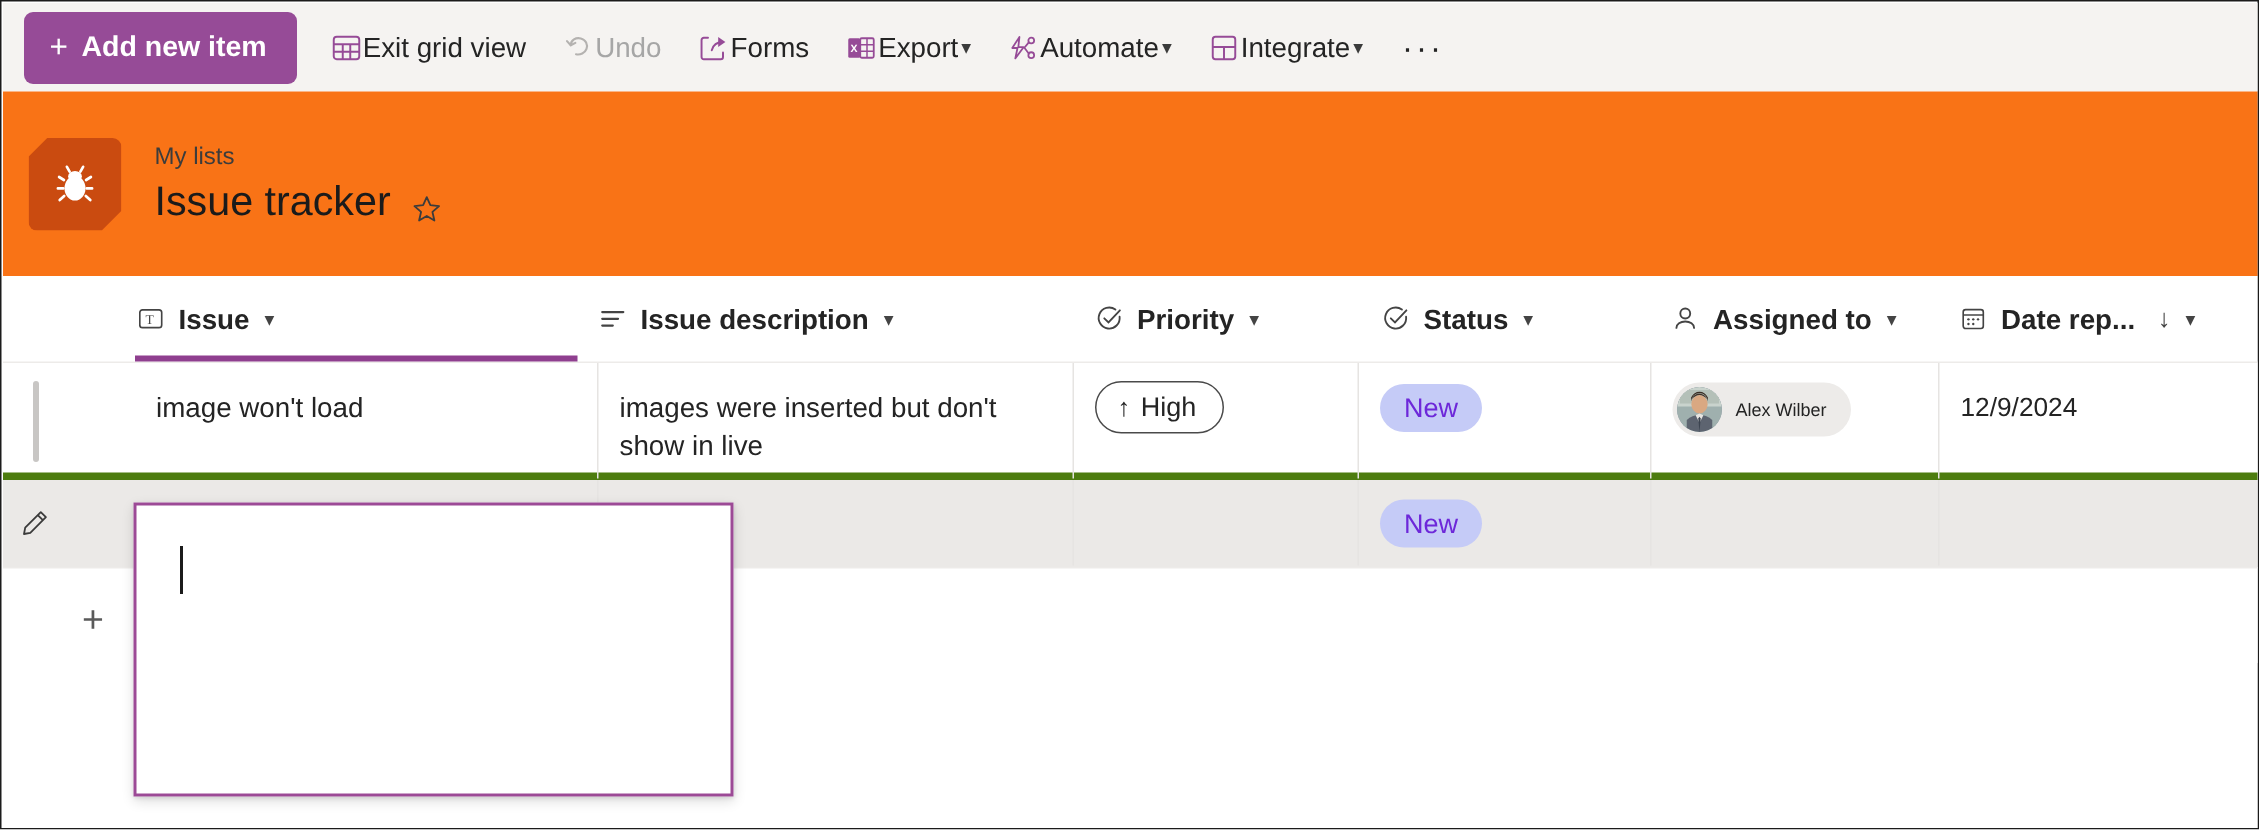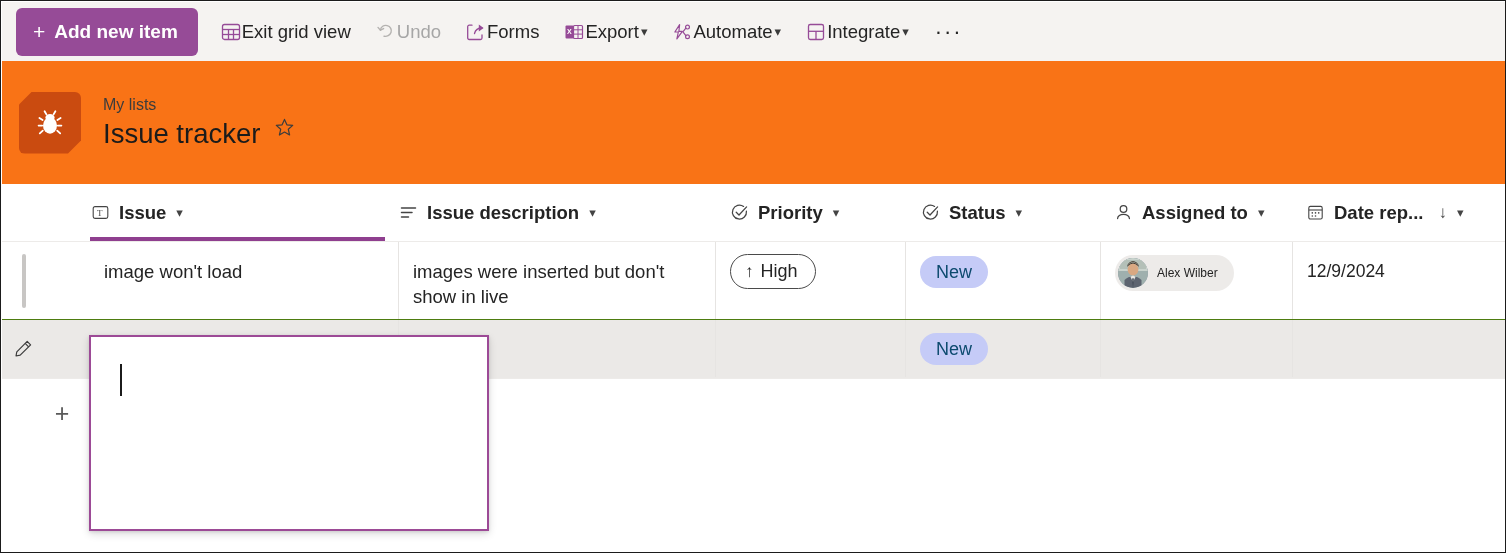--- a/index.html
+++ b/index.html
@@ -98,21 +98,21 @@
     
     clip-path: polygon(13px 0, 100% 0, 100% 49px, 49px 100%, 0 100%, 0 13px);
   }
   .list-icon svg { display: block; }
   .listhead-text { margin-left: 22px; }
   .lh-crumb {
     font-size: 16px;
     color: #3c3c3c;
     line-height: 20px;
   }
-  .lh-titlerow { display: flex; align-items: flex-start; gap: 13px; margin-top: 2px; }
+  .lh-titlerow { display: flex; align-items: flex-end; gap: 13px; margin-top: 2px; }
   .lh-title {
     font-size: 27.5px;
     color: #1b1b1b;
     line-height: 34px;
     font-weight: normal;
   }
   .lh-star { width: 22px; height: 22px; display: inline-flex; align-items: center; justify-content: center; cursor: pointer; }
 
   
   .grid {
@@ -156,21 +156,21 @@
   }
 
   .grid-body { position: relative; }
 
   .row {
     position: absolute;
     left: 0;
     width: 1504px;
     box-sizing: border-box;
   }
-  .row-1 { top: 0; height: 78px; background: #ffffff; border-bottom: 1px solid #4d7c0f; padding-left: 33px; }
+  .row-1 { top: 0; height: 78px; background: #ffffff; border-bottom: 5px solid #4d7c0f; padding-left: 33px; }
   .row-2 { top: 78px; height: 58px; background: #ebe9e7; }
   .row-add { top: 136px; height: 64px; background: #ffffff; border-top: 1px solid #edebe9; }
 
   .row-indicator {
     position: absolute;
     left: 20px;
     top: 12px;
     width: 4px;
     height: 54px;
     background: #c8c6c4;
@@ -228,21 +228,21 @@
     color: #242424;
     background: #ffffff;
   }
   .pill-priority .arrow { font-size: 17px; color: #242424; }
 
   .pill-status {
     display: inline-flex;
     align-items: center;
     justify-content: center;
     background: #c5cbf7;
-    color: #0c4a6e;
+    color: #6d28d9;
     border-radius: 16px;
     padding: 5px 16px;
     font-size: 18px;
     line-height: 22px;
   }
 
   .person-pill {
     display: inline-flex;
     align-items: center;
     gap: 9px;

